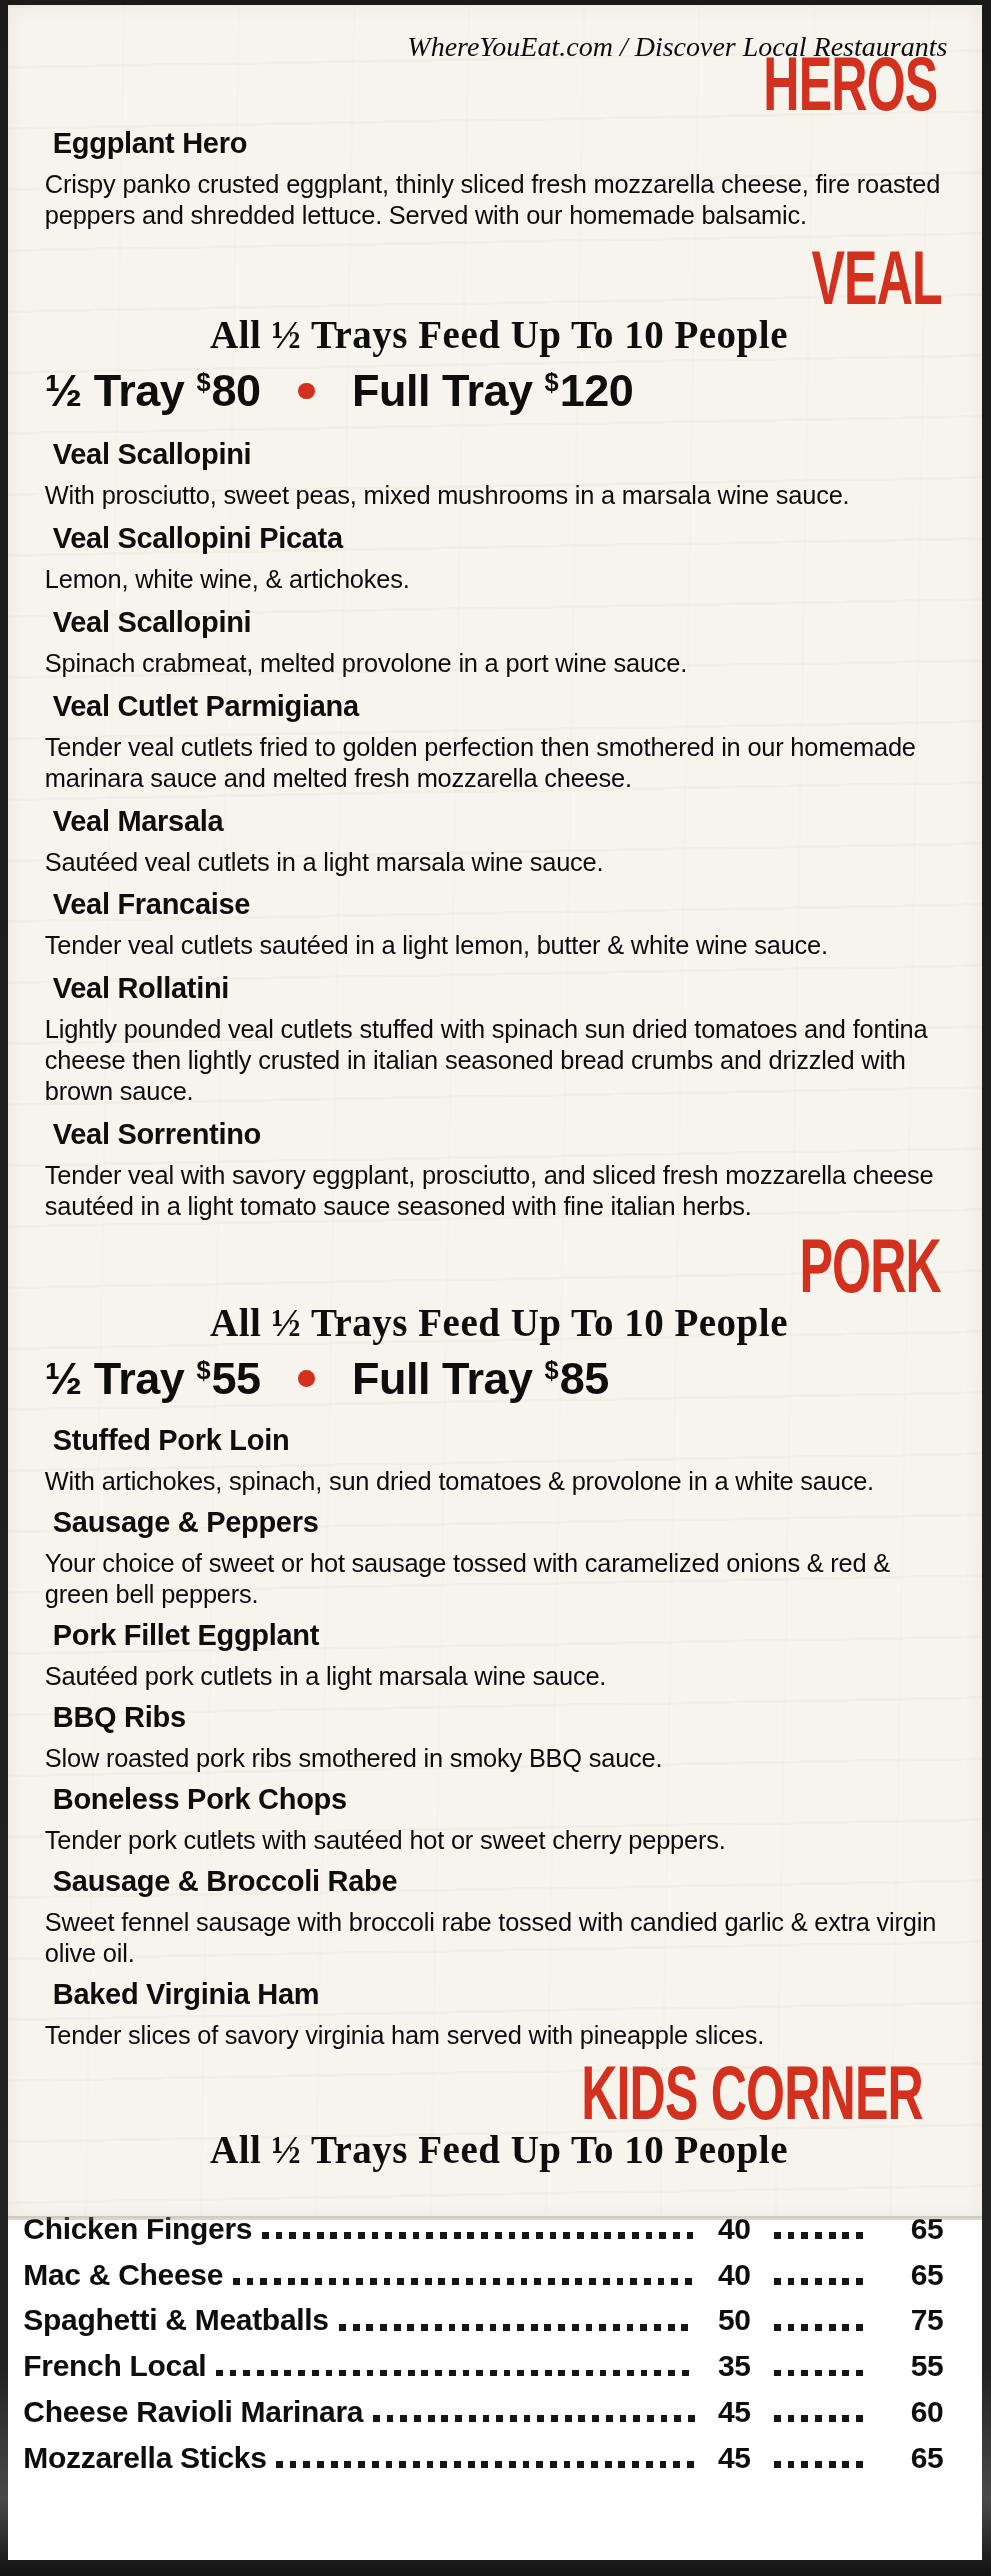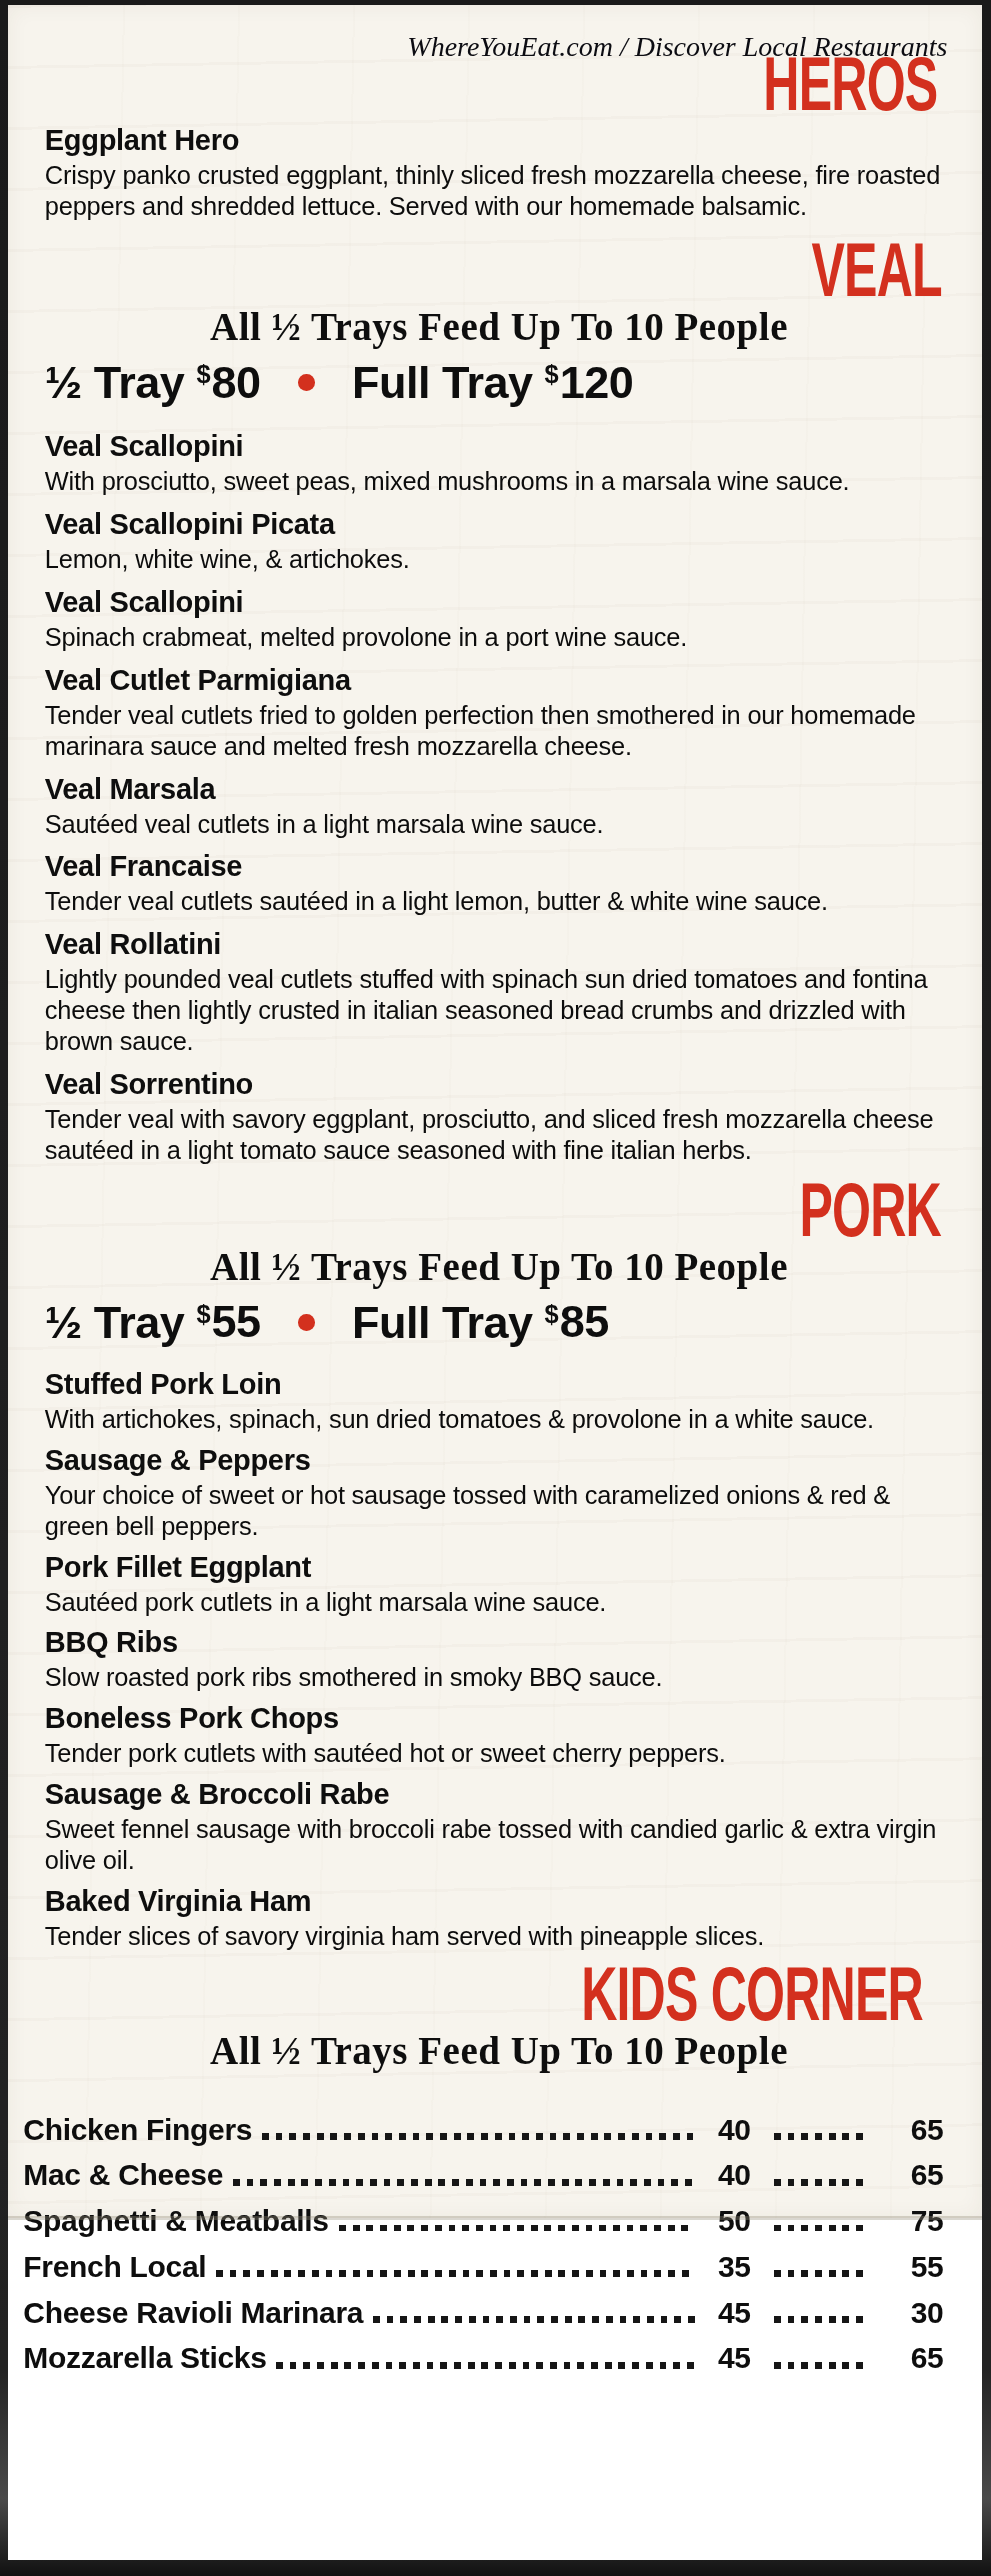--- a/index.html
+++ b/index.html
@@ -77,21 +77,21 @@
   .bullet{
     display:inline-block;width:16.6px;height:16.6px;border-radius:50%;
     background:#d3301e;margin:0 25.4px;vertical-align:6.8px;
   }
 
   .items{margin-top:21.5px;}
   .items-pork{margin-top:19.5px;}
   .item{margin-bottom:9.8px;}
   .item-pork{margin-bottom:7.8px;}
   .item h3{
-    margin:0;font-size:29px;line-height:35px;font-weight:700;letter-spacing:-0.3px;
+    margin:8px;font-size:29px;line-height:35px;font-weight:700;letter-spacing:-0.3px;
   }
   .item p{
     margin:2px 0 0 0;font-size:25.4px;line-height:31px;font-weight:400;color:#0c0c0c;
     letter-spacing:-0.2px;
   }
 
   .kids-table{margin:37px 0 0 -21.5px;padding-right:2px;}
   .krow{
     display:flex;align-items:flex-end;
     margin-bottom:6.8px;
@@ -248,21 +248,21 @@
           <span class="lead"></span>
           <span class="khalf">35</span>
           <span class="lead2"></span>
           <span class="kfull">55</span>
         </div>
         <div class="krow">
           <span class="kname">Cheese Ravioli Marinara</span>
           <span class="lead"></span>
           <span class="khalf">45</span>
           <span class="lead2"></span>
-          <span class="kfull">30</span>
+          <span class="kfull">60</span>
         </div>
         <div class="krow">
           <span class="kname">Mozzarella Sticks</span>
           <span class="lead"></span>
           <span class="khalf">45</span>
           <span class="lead2"></span>
           <span class="kfull">65</span>
         </div>
       </div>
 

